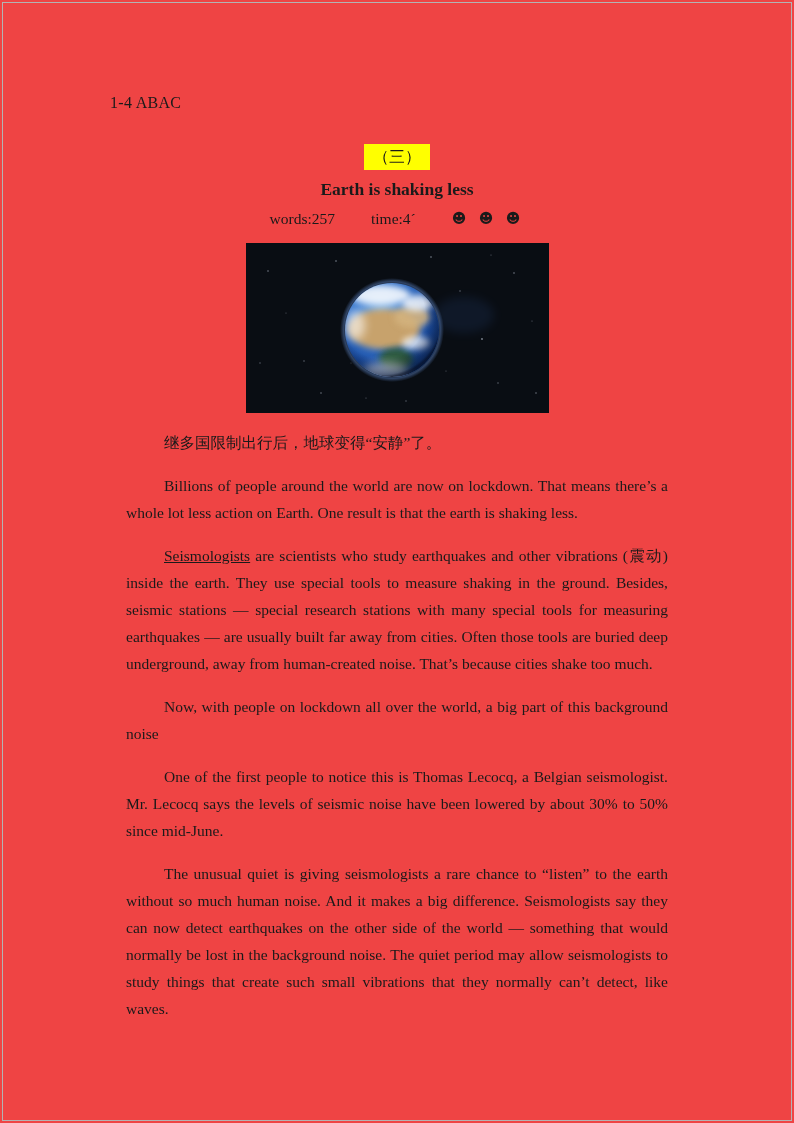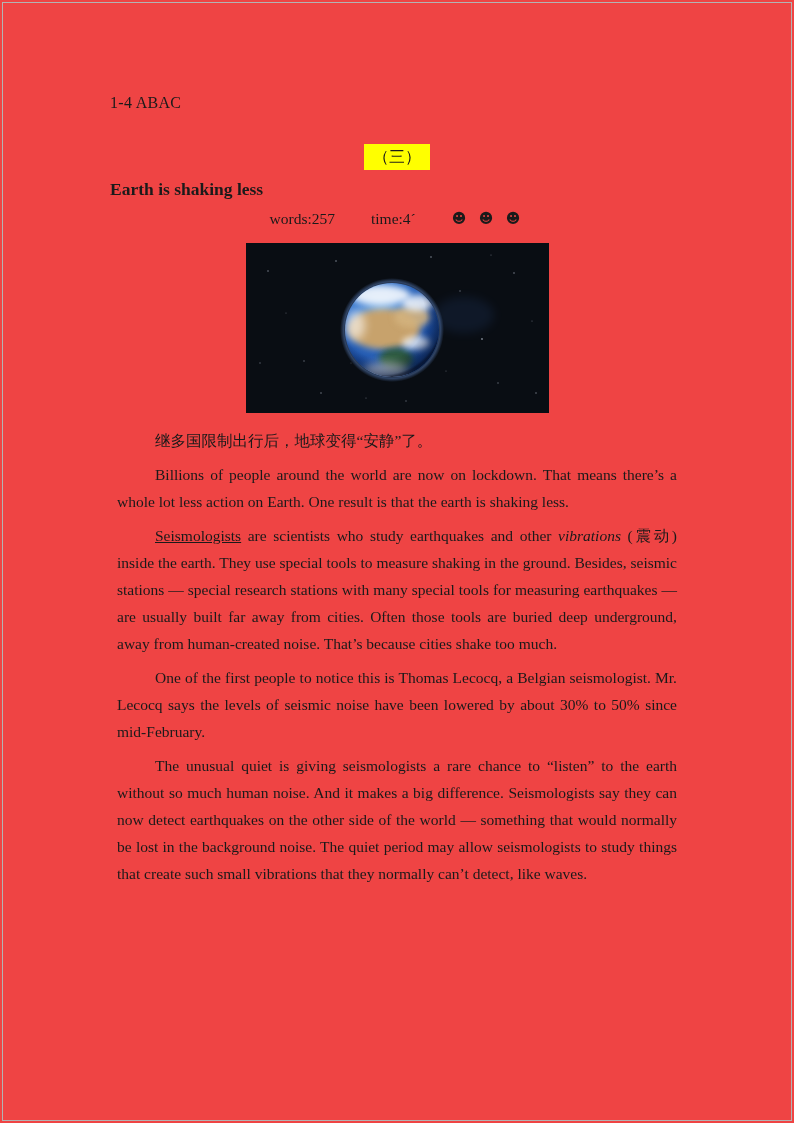--- a/index.html
+++ b/index.html
@@ -38,20 +38,21 @@
   }
   .hl {
     display: inline-block;
     background: #ffff00;
     padding: 2px 9px;
     font-size: 16px;
     line-height: 22px;
   }
   .title {
     margin: 9px 0 0 0;
+    text-align: center;
     font-size: 17.5px;
     font-weight: bold;
     line-height: 21px;
   }
   .meta {
     margin-top: 9px;
     display: flex;
     justify-content: center;
     align-items: center;
     gap: 36px;
@@ -71,27 +72,27 @@
   .figure svg {
     display: inline-block;
   }
   .article {
     margin-top: 14px;
     font-size: 15.5px;
     line-height: 27px;
     text-align: justify;
   }
   .article p {
-    margin: 7px;
+    margin: 16px;
   }
   .article p.ind {
     text-indent: 38px;
   }
   .u { text-decoration: underline; }
-  .i { font-style: italic; }
+  .i { }
 </style>
 </head>
 <body>
 
 <div class="sheet">
   <div class="sheet-border"></div>
   <div class="content">
 
     <div class="header-code">1-4 ABAC</div>
 
@@ -176,18 +177,19 @@
           <ellipse cx="140" cy="128" rx="23" ry="8" fill="#ffffff" opacity="0.65" filter="url(#soft2)"></ellipse>
           <circle cx="146" cy="87" r="47" fill="url(#limb)"></circle>
         </g>
       </svg>
     </div>
 
     <div class="article">
       <p class="ind">继多国限制出行后，地球变得“安静”了。</p>
       <p class="ind">Billions of people around the world are now on lockdown. That means there’s a whole lot less action on Earth. One result is that the earth is shaking less.</p>
       <p class="ind"><span class="u">Seismologists</span><span> are scientists who study earthquakes and other </span><span class="i">vibrations</span><span> (震动) inside the earth. They use special tools to measure shaking in the ground. Besides, seismic stations — special research stations with many special tools for measuring earthquakes — are usually built far away from cities. Often those tools are buried deep underground, away from human-created noise. That’s because cities shake too much.</span></p>
-      <p class="ind">One of the first people to notice this is Thomas Lecocq, a Belgian seismologist. Mr. Lecocq says the levels of seismic noise have been lowered by about 30% to 50% since mid-February.</p>
+      <p class="ind">Now, with people on lockdown all over the world, a big part of this background noise</p>
+      <p class="ind">One of the first people to notice this is Thomas Lecocq, a Belgian seismologist. Mr. Lecocq says the levels of seismic noise have been lowered by about 30% to 50% since mid-June.</p>
       <p class="ind">The unusual quiet is giving seismologists a rare chance to “listen” to the earth without so much human noise. And it makes a big difference. Seismologists say they can now detect earthquakes on the other side of the world — something that would normally be lost in the background noise. The quiet period may allow seismologists to study things that create such small vibrations that they normally can’t detect, like waves.</p>
     </div>
 
   </div>
 </div>
 
 </body></html>

